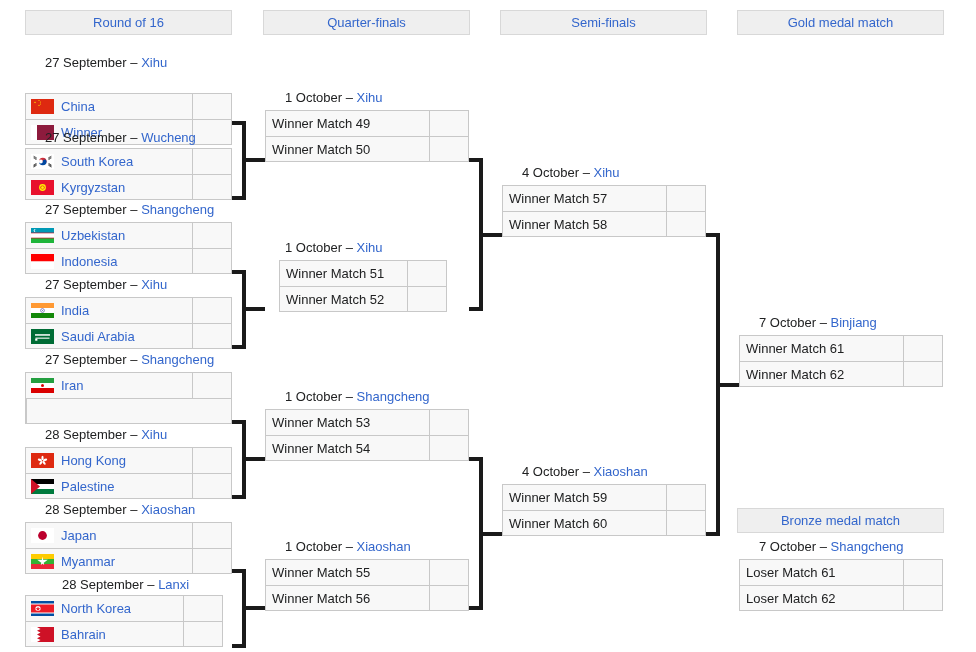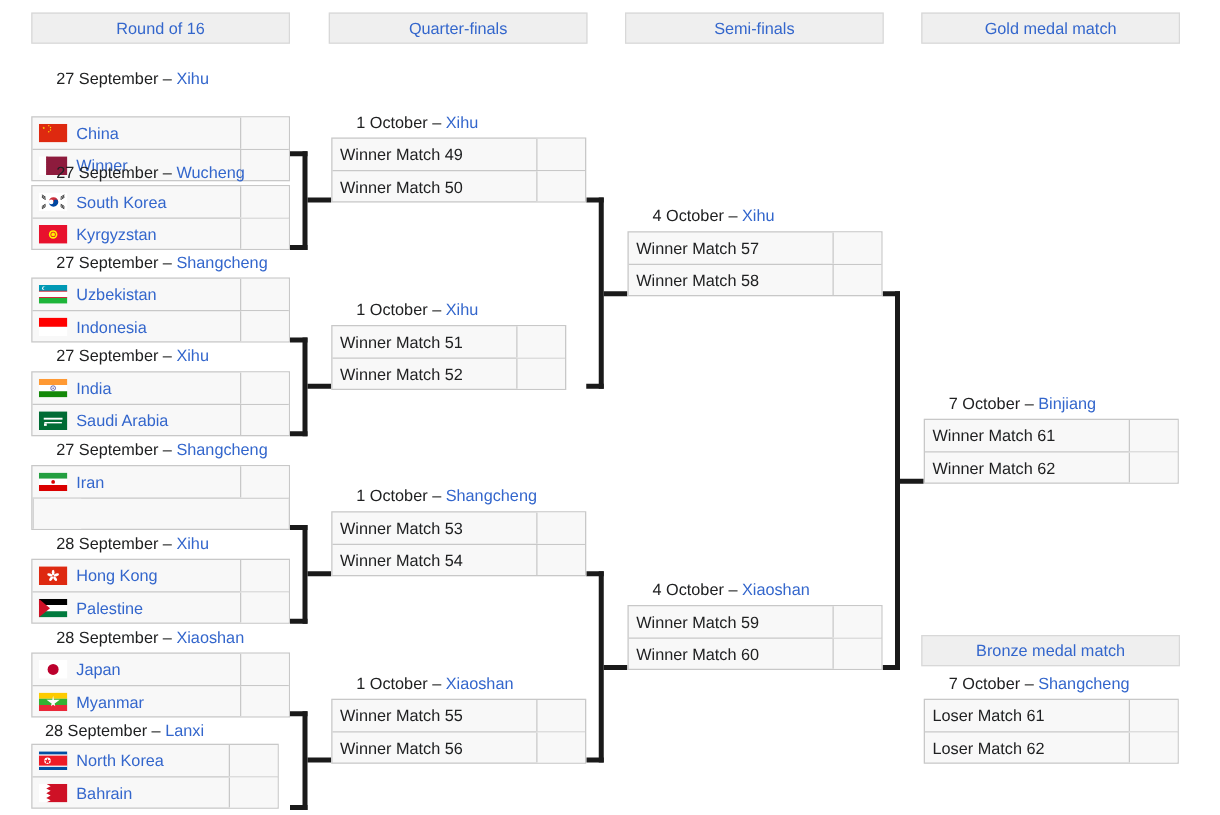--- a/index.html
+++ b/index.html
@@ -345,21 +345,21 @@
               <rect width="23" height="5" y="5" fill="#34b233"></rect>
               <rect width="23" height="5" y="10" fill="#ea2839"></rect>
               <polygon points="11.5,2.6 13.2,11.0 6.2,5.8 16.8,5.8 9.8,11.0" fill="#ffffff"></polygon>
             </svg>
           </span>
           <span class="name">Myanmar</span>
         </div>
         <div class="score"></div>
       </div>
     </div>
-    <div class="caption" style="left: 16px; top: 577px;"><span>28 September</span> – <span class="venue">Lanxi</span></div>
+    <div class="caption" style="left: 42px; top: 577px;"><span>28 September</span> – <span class="venue">Lanxi</span></div>
     <div class="match" style="left: 25px; top: 595px; width: 198px;">
       <div class="row">
         <div class="team">
           <span class="flag">
             <svg viewBox="0 0 23 15">
               <rect width="23" height="15" fill="#024fa2"></rect>
               <rect width="23" height="10" y="2.5" fill="#ffffff"></rect>
               <rect width="23" height="8" y="3.5" fill="#ed1c27"></rect>
               <circle cx="7" cy="7.5" r="2.6" fill="#ffffff"></circle>
               <polygon points="7,5.3 7.66,7.14 9.6,7.14 8.02,8.3 8.63,10.2 7,9.05 5.37,10.2 5.98,8.3 4.4,7.14 6.34,7.14" fill="#ed1c27"></polygon>
@@ -391,21 +391,21 @@
         <div class="score"></div>
       </div>
       <div class="row">
         <div class="team">
           <span class="name plain">Winner Match 50</span>
         </div>
         <div class="score"></div>
       </div>
     </div>
     <div class="caption" style="left: 265px; top: 240px;"><span>1 October</span> – <span class="venue">Xihu</span></div>
-    <div class="match placeholder" style="left: 265px; top: 260px; width: 188px;">
+    <div class="match placeholder" style="left: 279px; top: 260px; width: 168px;">
       <div class="row">
         <div class="team">
           <span class="name plain">Winner Match 51</span>
         </div>
         <div class="score"></div>
       </div>
       <div class="row">
         <div class="team">
           <span class="name plain">Winner Match 52</span>
         </div>

